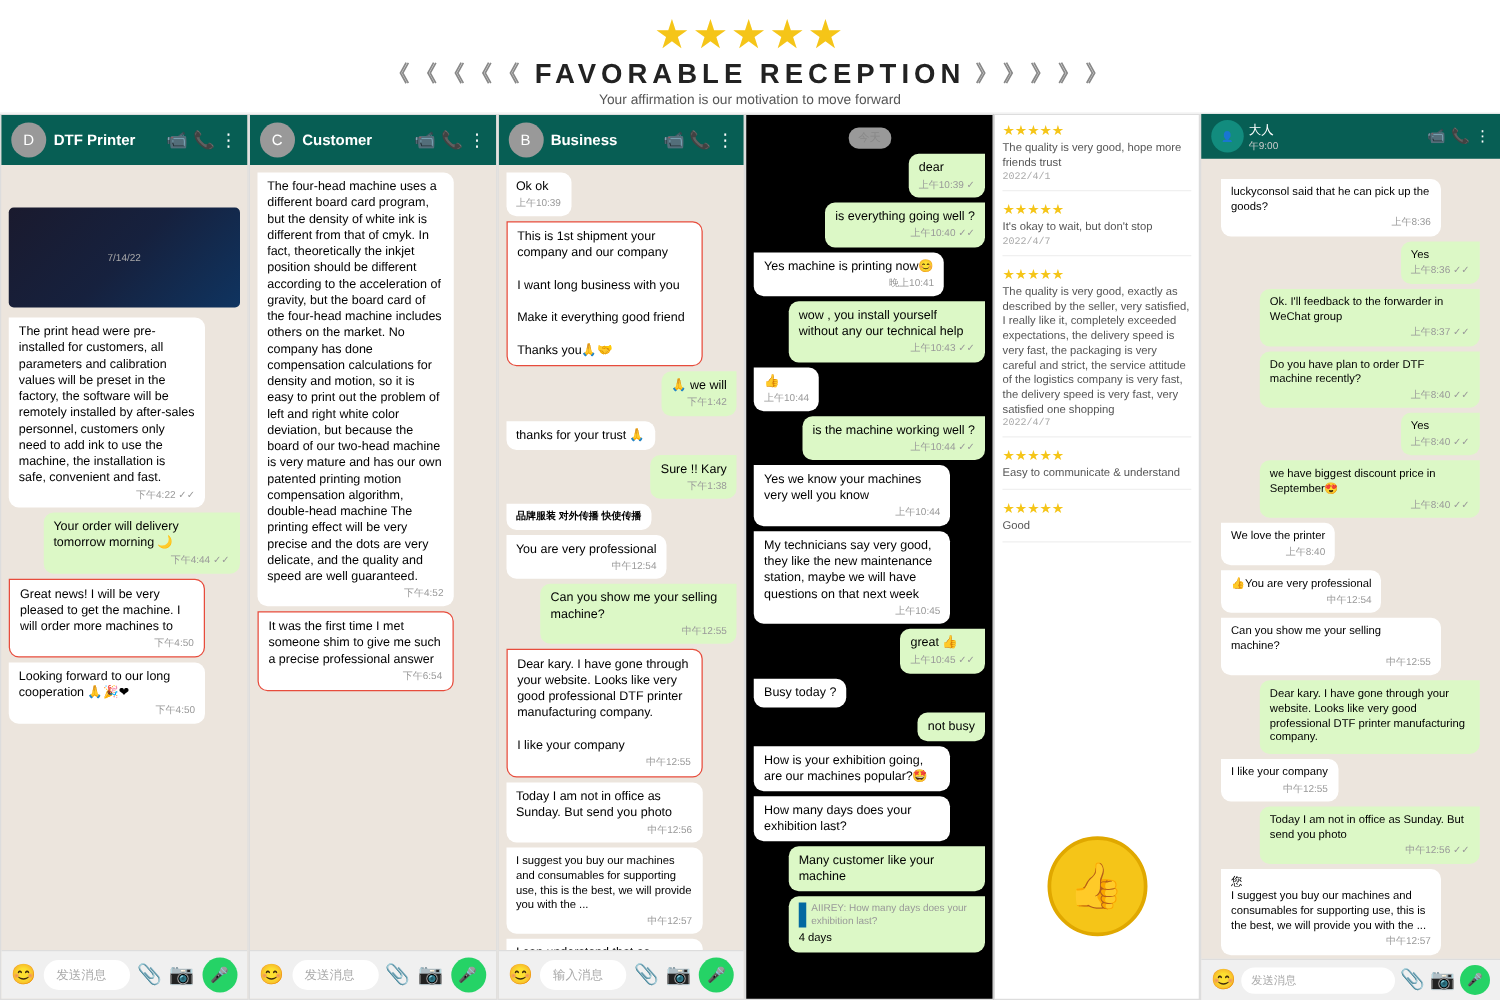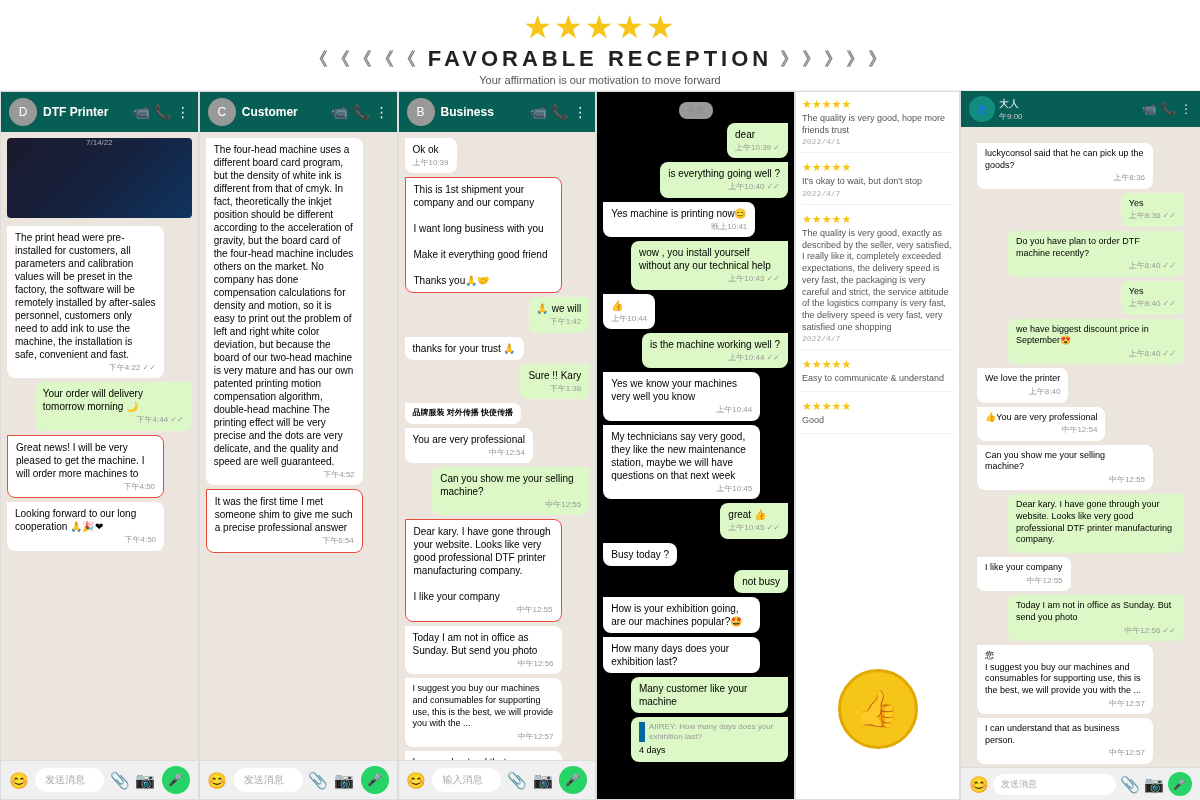--- a/index.html
+++ b/index.html
@@ -251,24 +251,25 @@
     .col2 { width: 175px; }
     .col3 { width: 175px; }
     .col4 { width: 220px; }
     .col5 { width: 165px; position: relative; }
 
     
     .printer-img {
       width: 100%;
       height: 80px;
       background: linear-gradient(135deg, #1a1a2e 0%, #16213e 50%, #0f3460 100%);
-      display: flex; justify-content: center;
+      display: flex; align-items: center; justify-content: center;
       color: #666; font-size: 9px;
       border-radius: 4px;
       margin-bottom: 4px;
+      margin-top: 28px;
     }
 
     
     ::-webkit-scrollbar { width: 3px; }
     ::-webkit-scrollbar-thumb { background: #ccc; border-radius: 2px; }
   </style>
 </head>
 <body>
 
 <div class="header">
@@ -463,20 +464,21 @@
       </div>
       <div style="display:flex;gap:4px;">
         <span style="font-size:12px;">📹</span>
         <span style="font-size:12px;">📞</span>
         <span style="font-size:12px;">⋮</span>
       </div>
     </div>
     <div class="right-body">
       <div class="msg msg-left" style="font-size:9px;">luckyconsol said that he can pick up the goods?<div class="msg-time">上午8:36</div></div>
       <div class="msg msg-right" style="font-size:9px;">Yes<div class="msg-time">上午8:36 ✓✓</div></div>
+      <div class="msg msg-right" style="font-size:9px;">Ok. I'll feedback to the forwarder in WeChat group<div class="msg-time">上午8:37 ✓✓</div></div>
       <div class="msg msg-right" style="font-size:9px;">Do you have plan to order DTF machine recently?<div class="msg-time">上午8:40 ✓✓</div></div>
       <div class="msg msg-right" style="font-size:9px;">Yes<div class="msg-time">上午8:40 ✓✓</div></div>
       <div class="msg msg-right" style="font-size:9px;">we have biggest discount price in September😍<div class="msg-time">上午8:40 ✓✓</div></div>
       <div class="msg msg-left" style="font-size:9px;">We love the printer<div class="msg-time">上午8:40</div></div>
       <div class="msg msg-left" style="font-size:9px;">👍You are very professional<div class="msg-time">中午12:54</div></div>
       <div class="msg msg-left" style="font-size:9px;">Can you show me your selling machine?<div class="msg-time">中午12:55</div></div>
       <div class="msg msg-right" style="font-size:9px;">Dear kary. I have gone through your website. Looks like very good professional DTF printer manufacturing company.<div class="msg-time"></div></div>
       <div class="msg msg-left" style="font-size:9px;">I like your company<div class="msg-time">中午12:55</div></div>
       <div class="msg msg-right" style="font-size:9px;">Today I am not in office as Sunday. But send you photo<div class="msg-time">中午12:56 ✓✓</div></div>
       <div class="msg msg-left" style="font-size:9px;">您<br>I suggest you buy our machines and consumables for supporting use, this is the best, we will provide you with the ...<div class="msg-time">中午12:57</div></div>

